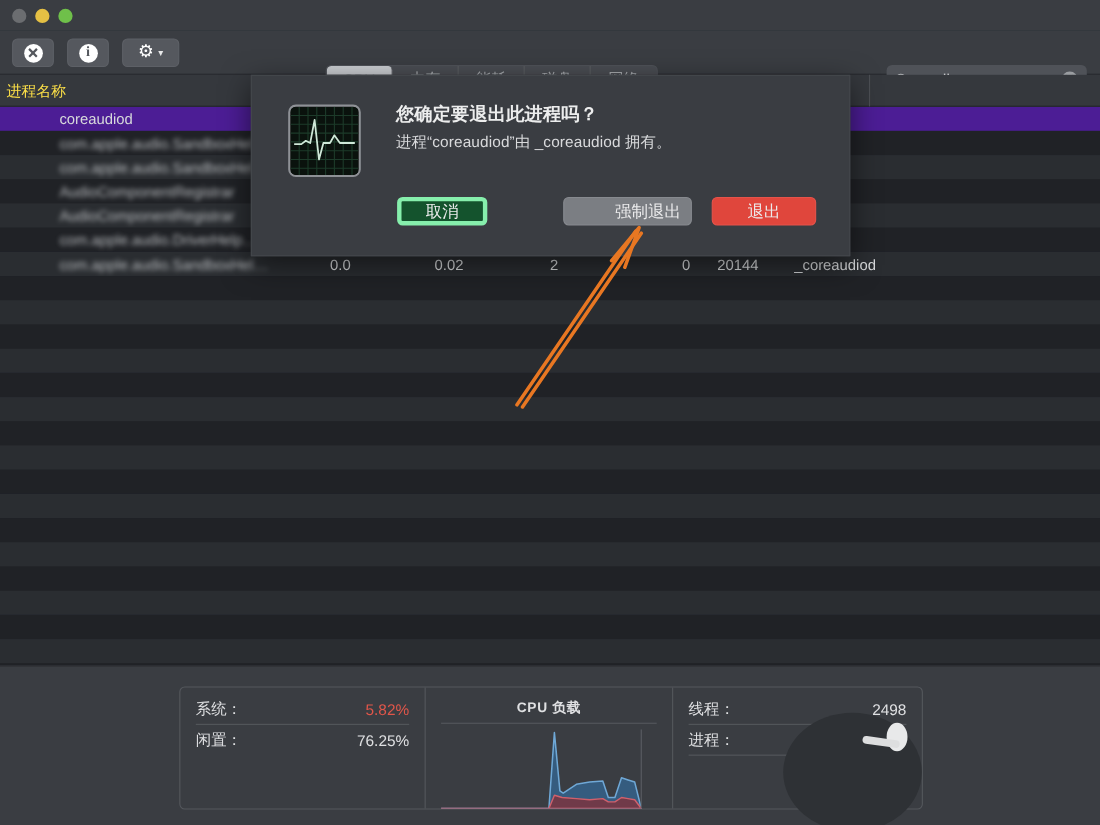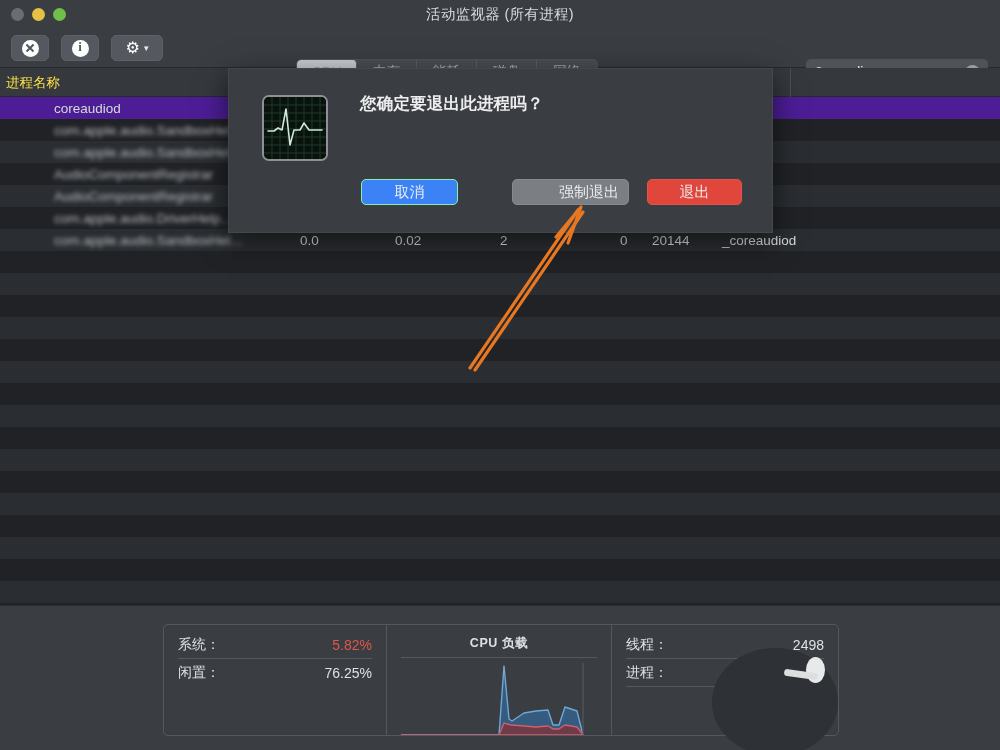--- a/index.html
+++ b/index.html
@@ -184,22 +184,22 @@
   .dlg-buttons {
     position: absolute; left: 0; top: 110px; width: 545px; height: 30px;
   }
   .dbtn {
     position: absolute; height: 26px;
     border-radius: 5px; font-size: 15px;
     display: flex; align-items: center; justify-content: center;
     cursor: default; color: #ececed;
   }
   .dbtn.cancel {
-    left: 132px; width: 97px;
-    background: #3b82f6; border: 1px solid #86efac;
+    left: 132px; width: 82px;
+    background: #14532d; border: 4px solid #86efac;
   }
   .dbtn.force {
     left: 283px; width: 117px;
     background: #7b7e83; border: 1px solid #878a8f; padding-left: 37px;
   }
   .dbtn.quit {
     left: 418px; width: 95px;
     background: #e0463c; border: 1px solid #e5534a;
   }
 
@@ -263,21 +263,20 @@
 <body>
 
 <div id="app">
 
   <div class="titlebar">
     <div class="lights">
       <div class="light close"></div>
       <div class="light min"></div>
       <div class="light max"></div>
     </div>
-    <div class="win-title">活动监视器 (所有进程)</div>
   </div>
 
   <div class="toolbar">
     <div class="tbtn b1">
       <span class="gl-x"></span>
     </div>
     <div class="tbtn b2">
       <span class="gl-i"></span>
     </div>
     <div class="tbtn b3">
@@ -379,20 +378,21 @@
           <line x1="0" y1="24" x2="62" y2="24"></line>
             <line x1="0" y1="32" x2="62" y2="32"></line>
           <line x1="0" y1="40" x2="62" y2="40"></line>
             <line x1="0" y1="48" x2="62" y2="48"></line>
           <line x1="0" y1="56" x2="62" y2="56"></line>
         </g>
         <polyline points="4,34 10,34 14,31 18,33 22,12 26,48 30,33 36,33 40,26 45,33 52,33 58,33" fill="none" stroke="#cfe8d8" stroke-width="1.6" stroke-linejoin="round" stroke-linecap="round"></polyline>
       </svg>
     </div>
     <div class="dlg-title">您确定要退出此进程吗？</div>
+    <div class="dlg-msg">进程“coreaudiod”由 _coreaudiod 拥有。</div>
     <div class="dlg-buttons">
       <div class="dbtn cancel">取消</div>
       <div class="dbtn force">强制退出</div>
       <div class="dbtn quit">退出</div>
     </div>
   </div>
 
   <svg class="arrow" width="1000" height="750">
     <g fill="none" stroke="#e87722" stroke-width="3.2" stroke-linecap="round" stroke-linejoin="round">
       <path d="M470 368 L578 210"></path>

